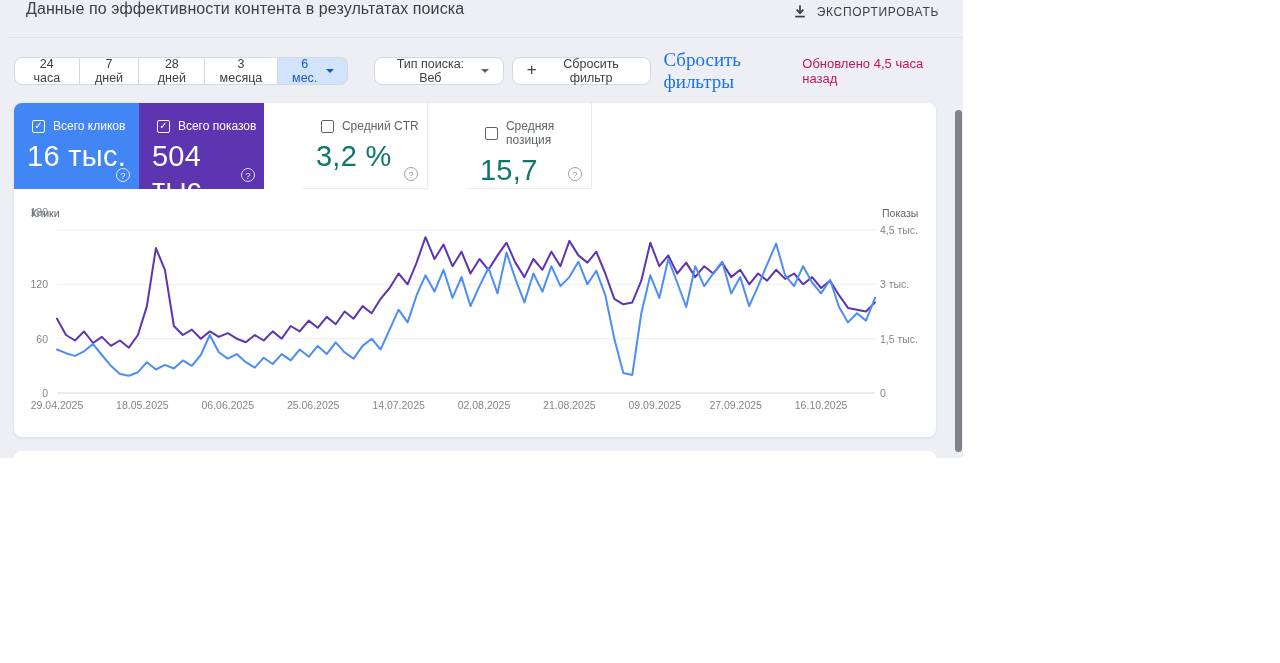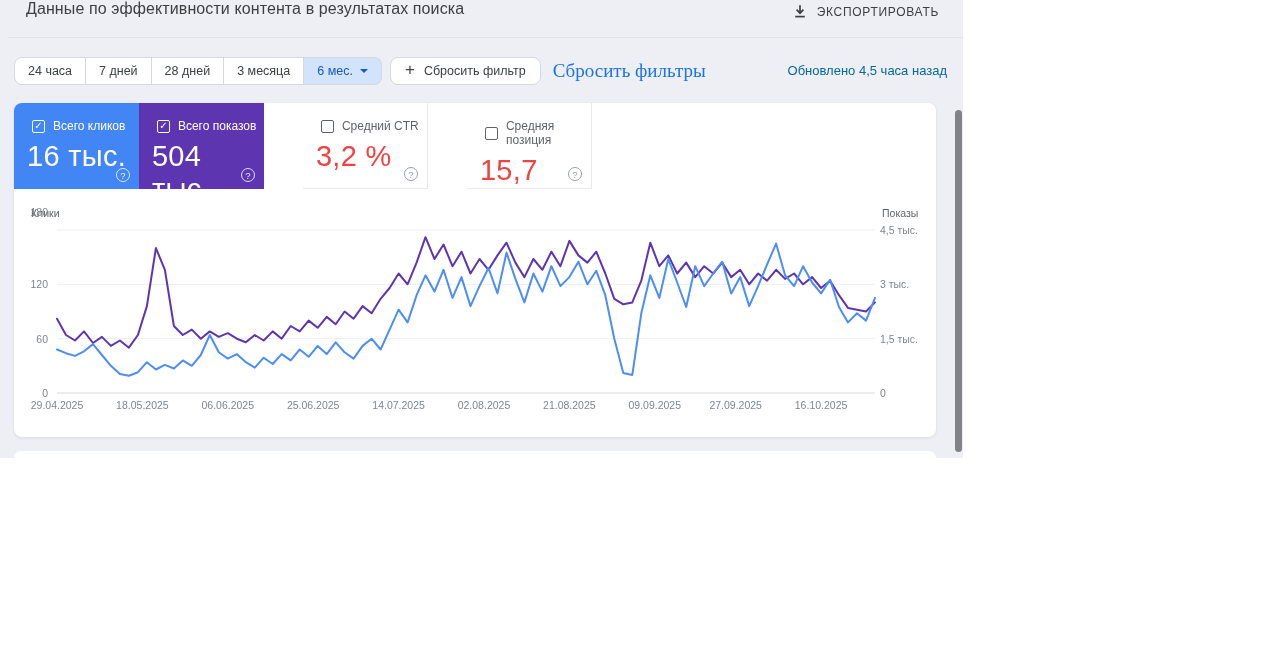--- a/index.html
+++ b/index.html
@@ -25,40 +25,40 @@
   .seg button.selected{background:#d2e3fc;color:#185abc;}
   .caret{width:0;height:0;border-left:4px solid transparent;border-right:4px solid transparent;
     border-top:4.5px solid currentColor;display:inline-block;}
   .chip{display:flex;align-items:center;gap:9px;background:#fff;border:1px solid #d5d8dc;border-radius:8px;
     height:28px;padding:0 14px;font-family:inherit;font-size:12.5px;color:#3c4043;cursor:pointer;box-sizing:border-box;}
   .chip .caret{color:#5f6368;}
   .chip .plus{font-size:17px;line-height:1;color:#444;margin-top:-2px;}
   .chip-search{margin-left:26px;}
   .chip-add{margin-left:8px;}
   .reset-link{margin-left:12px;font-size:19px;font-weight:500;color:#1a73e8;cursor:pointer;text-decoration:none;font-family:Liberation Serif, serif;}
-  .updated{margin-left:auto;margin-right:16px;font-size:13px;color:#0369a1;}
+  .updated{margin-left:auto;margin-right:16px;font-size:13px;color:#be185d;}
   
   .card{position:absolute;left:14px;top:103px;width:922px;height:334px;background:#fff;border-radius:8px;
     box-shadow:0 1px 3px rgba(60,64,67,.12);}
   .tiles{display:flex;height:86px;width:578px;}
   .tile{position:relative;width:144.5px;box-sizing:border-box;cursor:pointer;}
   .tile-first{border-radius:8px 0 0 0;}
   .tile-white{border-right:1px solid #e8eaed;border-bottom:1px solid #e8eaed;background:#fff;margin-left:39px;}
   .trow{display:flex;align-items:center;gap:8px;padding:16px 0 0 18px;}
   .tlabel{font-size:12px;}
   .tile-color .tlabel{color:#fff;}
   .tile-white .tlabel{color:#5f6368;}
   .cb{width:13px;height:13px;border-radius:2px;box-sizing:border-box;display:flex;align-items:center;
     justify-content:center;flex:none;}
   .cb.checked{border:1.5px solid #fff;color:#fff;font-size:10px;line-height:1;}
   .cb.checked::after{content:"✓";}
   .cb.unchecked{border:1.5px solid #5f6368;}
   .tvalue{padding:7px 0 0 13px;font-size:29px;letter-spacing:.3px;}
   .tile-color .tvalue{color:#fff;}
-  .tile-white .tvalue{color:#ef4444;}
+  .tile-white .tvalue{color:#0f766e;}
   .help{position:absolute;right:9px;bottom:7px;width:14px;height:14px;border-radius:50%;box-sizing:border-box;
     display:flex;align-items:center;justify-content:center;font-size:9.5px;}
   .help::after{content:"?";}
   .tile-color .help{border:1px solid rgba(255,255,255,.8);color:rgba(255,255,255,.9);}
   .tile-white .help{border:1px solid #9aa0a6;color:#9aa0a6;}
   #chart-svg{position:absolute;left:0;top:0;width:922px;height:334px;}
   .axlbl{position:absolute;font-size:10.5px;color:#80868b;white-space:nowrap;}
   
   .next-card{position:absolute;left:14px;top:451px;width:922px;height:7px;background:#fff;border-radius:8px 8px 0 0;}
   .scroll-thumb{position:absolute;left:955px;top:110px;width:7px;height:342px;background:#7f8287;border-radius:4px;cursor:pointer;}
@@ -91,20 +91,24 @@
           <span>28 дней</span>
         </button>
       <button>
           <span>3 месяца</span>
         </button>
       <button class="selected">
         <span>6 мес.</span>
         <span class="caret"></span>
       </button>
     </div>
+    <button class="chip chip-search">
+      <span>Тип поиска: Веб</span>
+      <span class="caret"></span>
+    </button>
     <button class="chip chip-add">
       <span class="plus">+</span>
       <span>Сбросить фильтр</span>
     </button>
     <a class="reset-link" href="#">Сбросить фильтры</a>
     <div class="updated">Обновлено 4,5 часа назад</div>
   </div>
 
   <div class="card">
     <div class="tiles">

